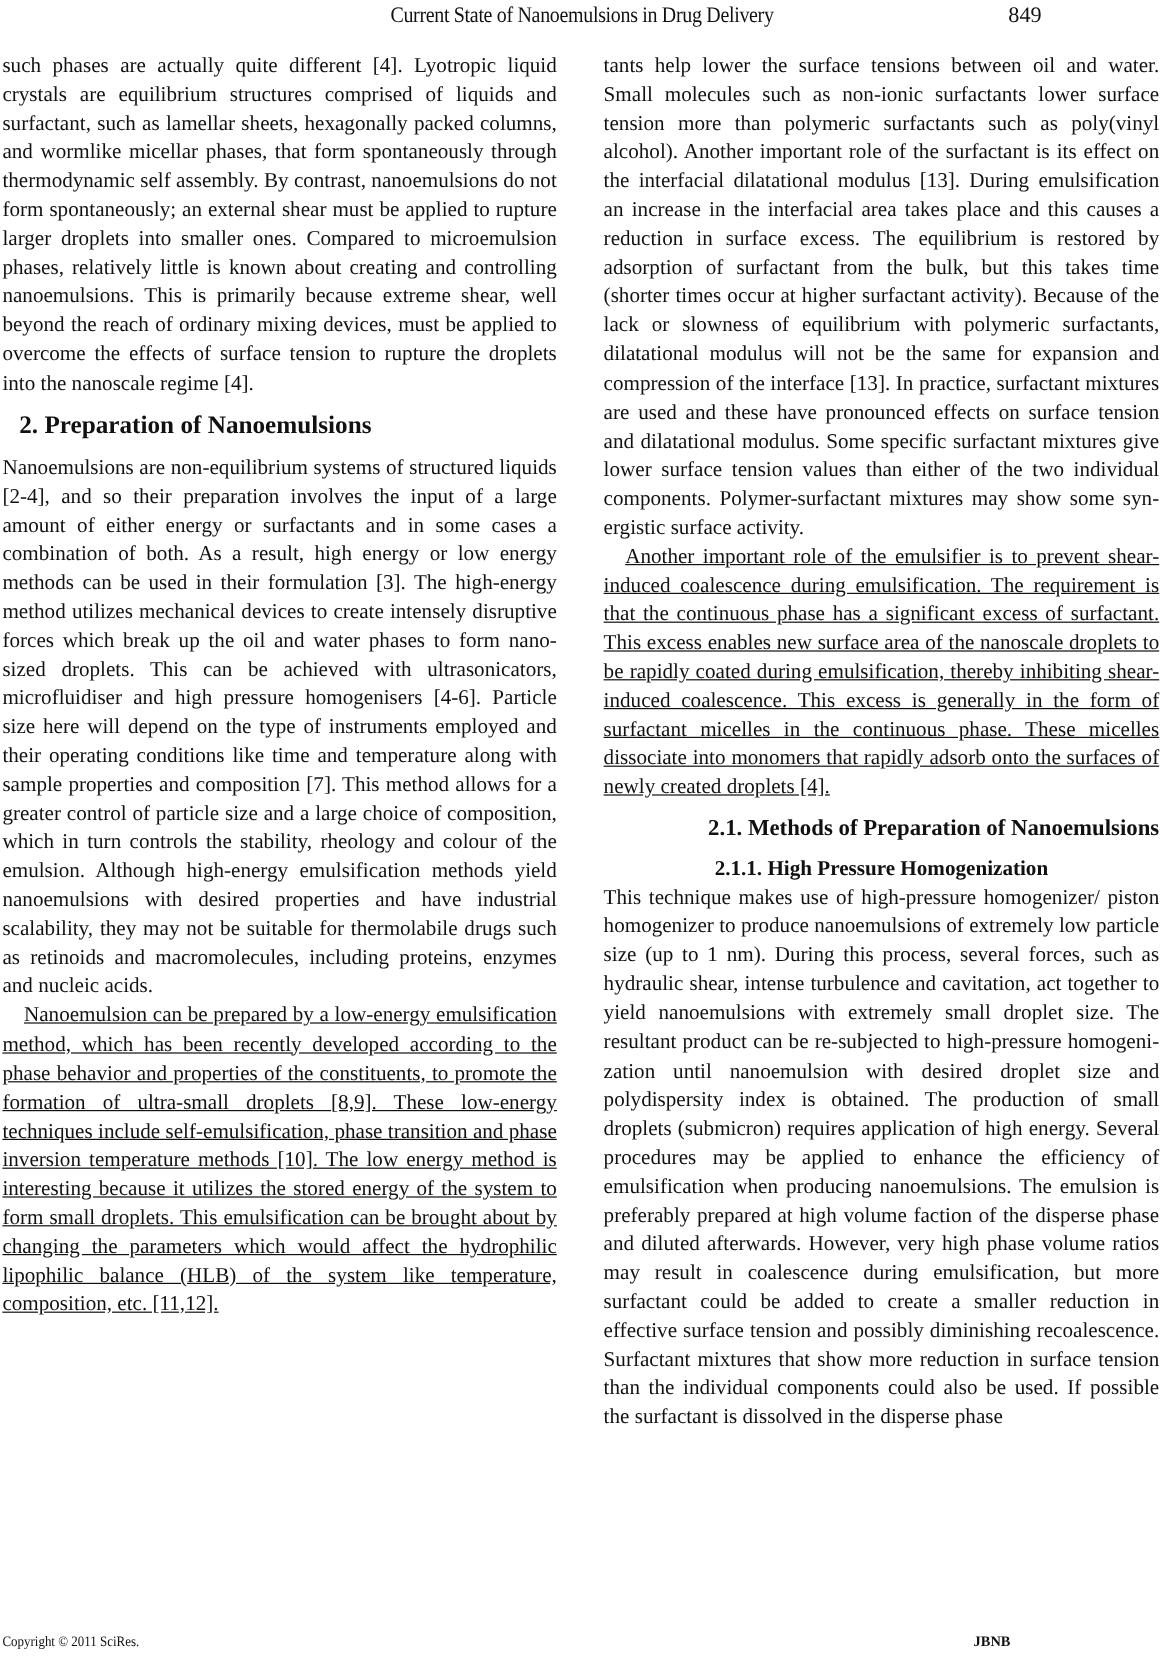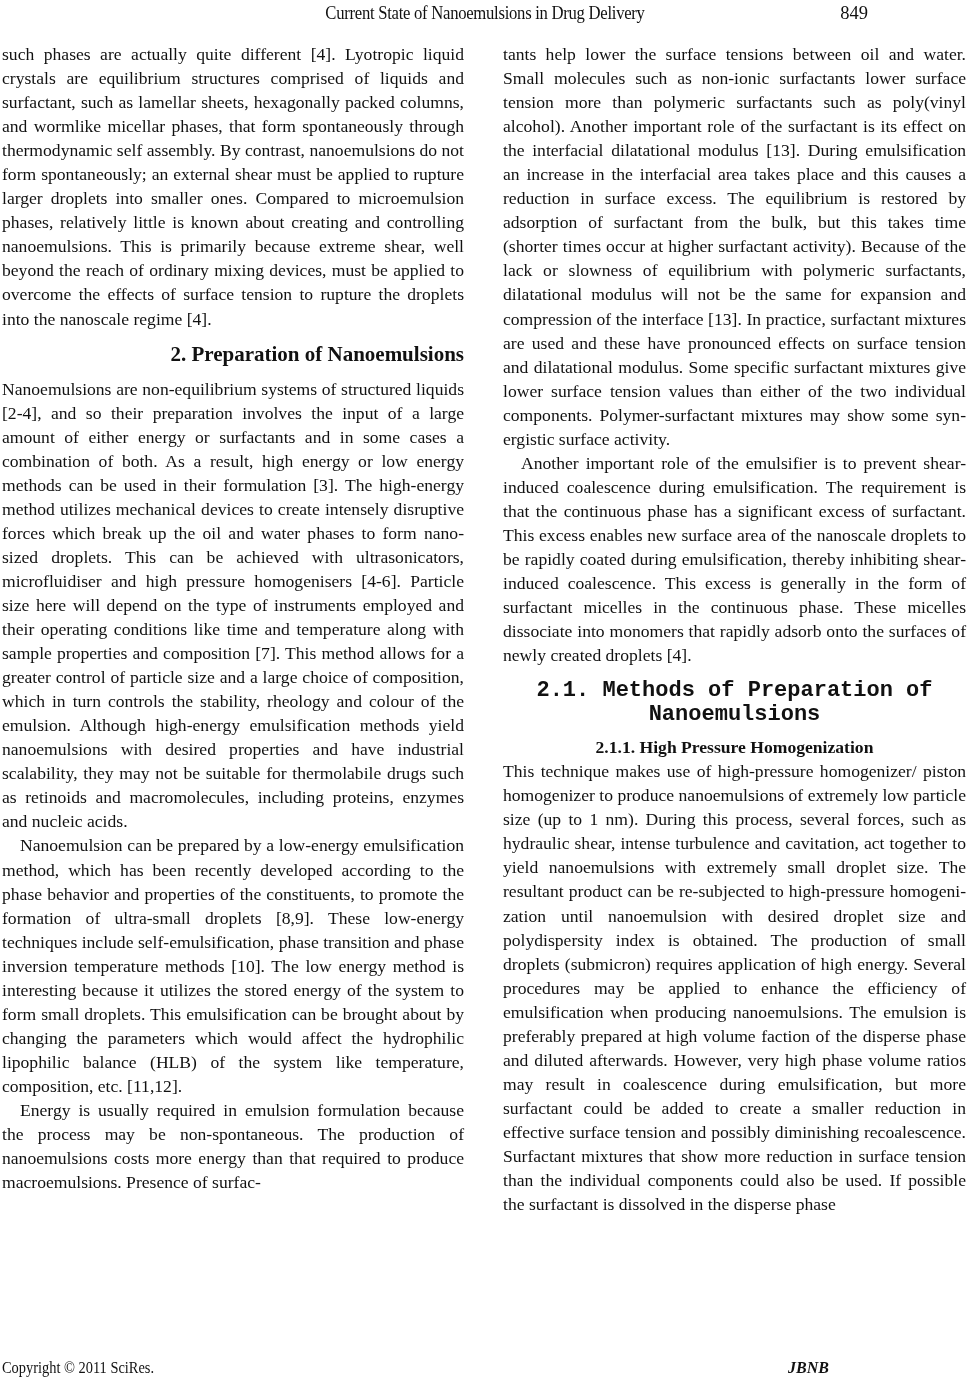--- a/index.html
+++ b/index.html
@@ -20,54 +20,53 @@
     position: absolute; right: 4px; top: 1px;
   }
   .column {
     position: absolute; top: 42px; width: 462px;
     font-size: 17.6px; line-height: 24.05px;
     text-align: justify; hyphens: manual;
   }
   .col-left { left: 2px; }
   .col-right { left: 503px; width: 463px; }
   .column p { margin: 0; }
-  .column p.indent { text-indent: 18px; }
+  .column p.indent { text-indent: 18px; text-decoration: underline; }
   .h2 {
     font-weight: bold; font-size: 21px; line-height: 26px;
-    margin: 10px 0 10px 4px; text-align: right;
+    margin: 10px 0 10px 14px; text-align: left;
   }
   .h3 {
-    font-weight: bold; font-size: 22px; line-height: 24px;
-    margin: 12px 0 8px 0; text-align: center; font-family: Liberation Mono, monospace;
+    font-weight: bold; font-size: 19px; line-height: 24px;
+    margin: 12px 0 8px 0; text-align: right;
   }
   .h4 {
     font-weight: bold; font-size: 17.6px; line-height: 24px;
     margin: 6px 0 0 0; text-align: center;
   }
   .footer {
     position: absolute; top: 1356px; left: 0; width: 848px; height: 26px;
-    font-size: 16px; line-height: 24px;
+    font-size: 12px; line-height: 24px;
   }
   .footer .copyright { position: absolute; left: 2px; transform-origin: left; transform: scaleX(0.9); }
-  .footer .journal { position: absolute; right: 19px; font-weight: bold; font-style: italic; }
+  .footer .journal { position: absolute; right: 6px; font-weight: bold; }
 </style>
 </head>
 <body>
 
 <div class="running-header">
   <span class="title">Current State of Nanoemulsions in Drug Delivery</span>
   <span class="page-num">849</span>
 </div>
 
 <div class="column col-left">
   <p>such phases are actually quite different [4]. Lyotropic liquid crystals are equilibrium structures comprised of liquids and surfactant, such as lamellar sheets, hexagon­ally packed columns, and wormlike micellar phases, that form spontaneously through thermodynamic self assem­bly. By contrast, nanoemulsions do not form spontane­ously; an external shear must be applied to rupture larger droplets into smaller ones. Compared to microemulsion phases, relatively little is known about creating and con­trolling nanoemulsions. This is primarily because ex­treme shear, well beyond the reach of ordinary mixing devices, must be applied to overcome the effects of sur­face tension to rupture the droplets into the nanoscale regime [4].</p>
   <div class="h2">2. Preparation of Nanoemulsions</div>
   <p>Nanoemulsions are non-equilibrium systems of struc­tured liquids [2-4], and so their preparation involves the input of a large amount of either energy or surfactants and in some cases a combination of both. As a result, high energy or low energy methods can be used in their formulation [3]. The high-energy method utilizes me­chanical devices to create intensely disruptive forces which break up the oil and water phases to form nano-sized droplets. This can be achieved with ultrasonicators, microfluidiser and high pressure homogenisers [4-6]. Particle size here will depend on the type of instruments employed and their operating conditions like time and temperature along with sample properties and composi­tion [7]. This method allows for a greater control of par­ticle size and a large choice of composition, which in turn controls the stability, rheology and colour of the emulsion. Although high-energy emulsification methods yield nanoemulsions with desired properties and have industrial scalability, they may not be suitable for ther­molabile drugs such as retinoids and macromolecules, including proteins, enzymes and nucleic acids.</p>
   <p class="indent">Nanoemulsion can be prepared by a low-energy emul­sification method, which has been recently developed according to the phase behavior and properties of the constituents, to promote the formation of ultra-small droplets [8,9]. These low-energy techniques include self-emulsification, phase transition and phase inversion temperature methods [10]. The low energy method is interesting because it utilizes the stored energy of the system to form small droplets. This emulsification can be brought about by changing the parameters which would affect the hydrophilic lipophilic balance (HLB) of the system like temperature, composition, etc. [11,12].</p>
-  <p class="indent">Energy is usually required in emulsion formulation because the process may be non-spontaneous. The pro­duction of nanoemulsions costs more energy than that required to produce macroemulsions. Presence of surfac-</p>
 </div>
 
 <div class="column col-right">
   <p>tants help lower the surface tensions between oil and water. Small molecules such as non-ionic surfactants lower surface tension more than polymeric surfactants such as poly(vinyl alcohol). Another important role of the surfactant is its effect on the interfacial dilatational modulus [13]. During emulsification an increase in the interfacial area takes place and this causes a reduction in surface excess. The equilibrium is restored by adsorption of surfactant from the bulk, but this takes time (shorter times occur at higher surfactant activity). Because of the lack or slowness of equilibrium with polymeric surfac­tants, dilatational modulus will not be the same for ex­pansion and compression of the interface [13]. In practice, surfactant mixtures are used and these have pronounced effects on surface tension and dilatational modulus. Some specific surfactant mixtures give lower surface tension values than either of the two individual compo­nents. Polymer-surfactant mixtures may show some syn­ergistic surface activity.</p>
   <p class="indent">Another important role of the emulsifier is to prevent shear-induced coalescence during emulsification. The requirement is that the continuous phase has a significant excess of surfactant. This excess enables new surface area of the nanoscale droplets to be rapidly coated during emulsification, thereby inhibiting shear-induced coales­cence. This excess is generally in the form of surfactant micelles in the continuous phase. These micelles dissoci­ate into monomers that rapidly adsorb onto the surfaces of newly created droplets [4].</p>
   <div class="h3">2.1. Methods of Preparation of Nanoemulsions</div>
   <div class="h4">2.1.1. High Pressure Homogenization</div>
   <p>This technique makes use of high-pressure homogenizer/ piston homogenizer to produce nanoemulsions of ex­tremely low particle size (up to 1 nm). During this proc­ess, several forces, such as hydraulic shear, intense tur­bulence and cavitation, act together to yield nanoemul­sions with extremely small droplet size. The resultant product can be re-subjected to high-pressure homogeni­zation until nanoemulsion with desired droplet size and polydispersity index is obtained. The production of small droplets (submicron) requires application of high energy. Several procedures may be applied to enhance the effi­ciency of emulsification when producing nanoemulsions. The emulsion is preferably prepared at high volume fac­tion of the disperse phase and diluted afterwards. How­ever, very high phase volume ratios may result in coa­lescence during emulsification, but more surfactant could be added to create a smaller reduction in effective surface tension and possibly diminishing recoalescence. Surfac­tant mixtures that show more reduction in surface tension than the individual components could also be used. If possible the surfactant is dissolved in the disperse phase</p>
 </div>
 

